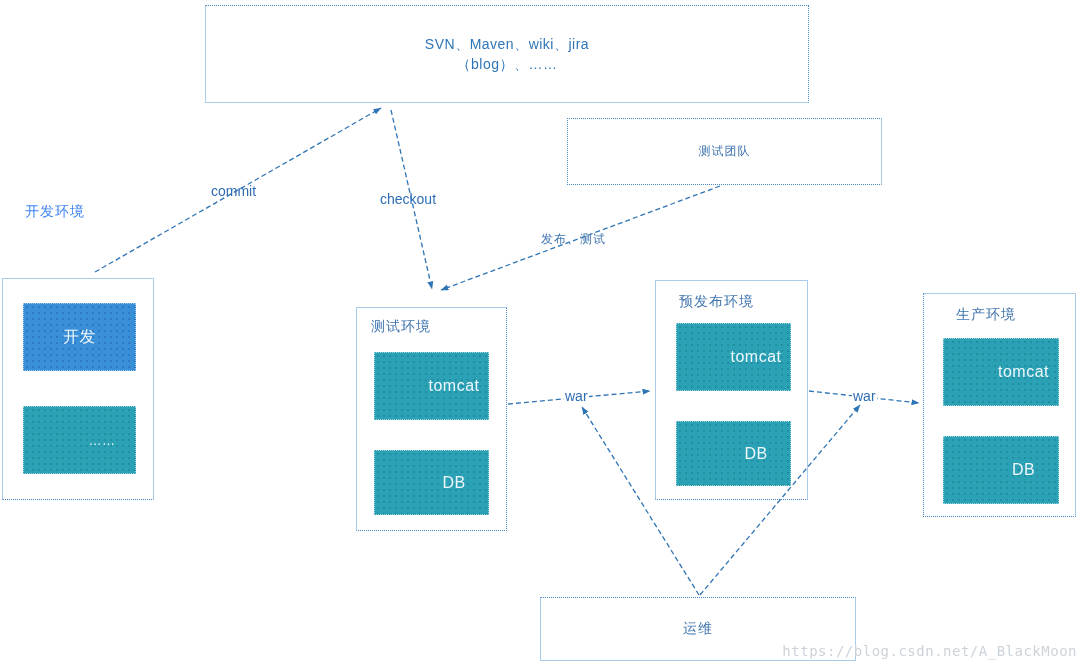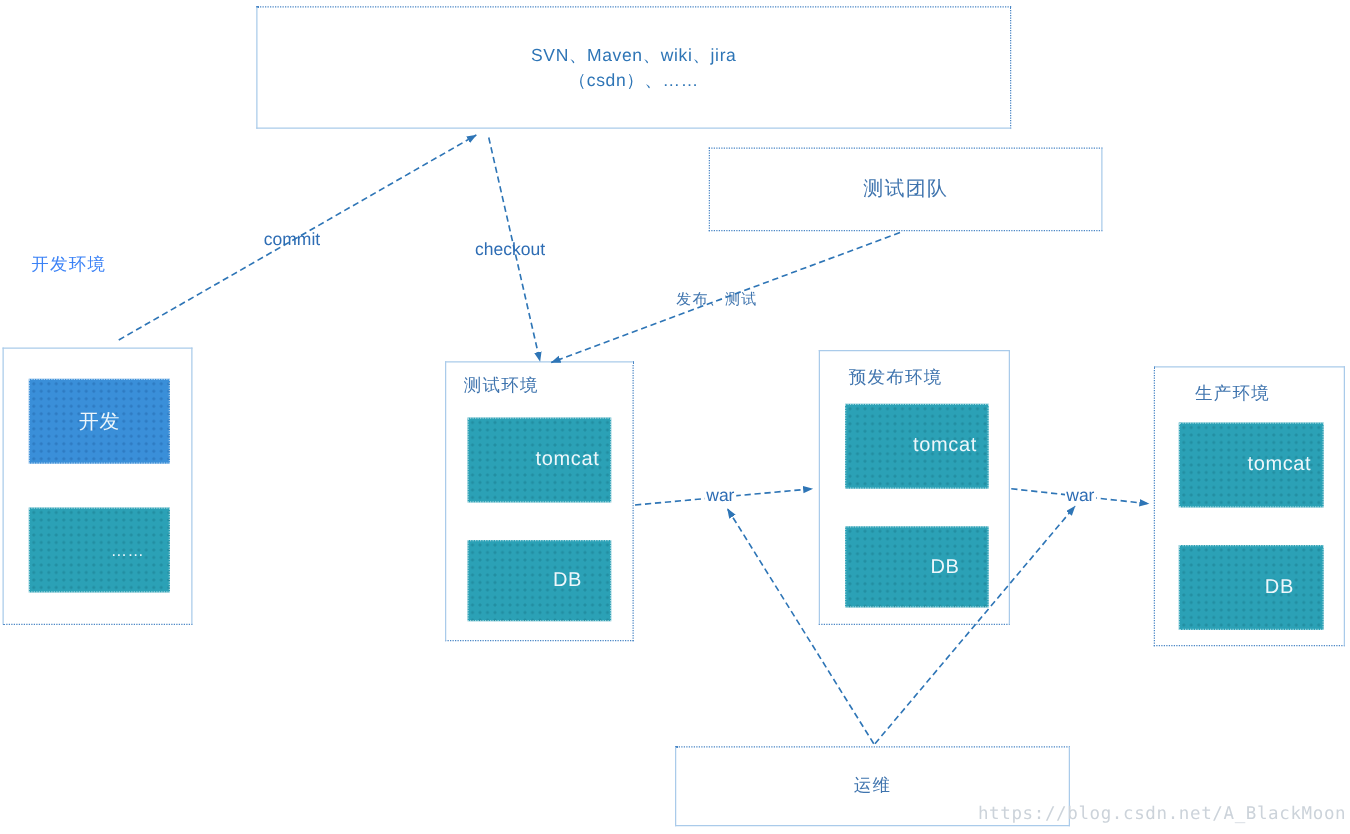--- a/index.html
+++ b/index.html
@@ -14,35 +14,35 @@
   .box-svn{
     left:205px;top:5px;width:604px;height:98px;
     border:1px solid #aacbea;border-top:1px dotted #4a86c5;border-right:1px dotted #4a86c5;
     display:flex;flex-direction:column;align-items:center;justify-content:center;
     color:#2e75b6;font-size:14px;line-height:20px;letter-spacing:.5px;
   }
   .box-team{
     left:567px;top:118px;width:315px;height:67px;
     border:1px dotted #4a86c5;border-right:1px solid #aacbea;
     display:flex;align-items:center;justify-content:center;
-    color:#3f74ae;font-size:16px;letter-spacing:1px;
+    color:#3f74ae;font-size:12px;letter-spacing:1px;
   }
   .box-ops{
     left:540px;top:597px;width:316px;height:64px;
     border:1px solid #aacbea;border-top:1px dotted #4a86c5;
     display:flex;align-items:center;justify-content:center;
     color:#3f74ae;font-size:14px;letter-spacing:1px;
   }
   .env{position:absolute;box-sizing:border-box;background:#fff;}
   .env-dev{
     left:2px;top:278px;width:152px;height:222px;
     border:1px solid #aacbea;border-bottom:1px dotted #4a86c5;
   }
   .env-test{
-    left:356px;top:289px;width:151px;height:224px;
+    left:356px;top:307px;width:151px;height:224px;
     border:1px solid #aacbea;border-right:1px dotted #4a86c5;border-bottom:1px dotted #4a86c5;
   }
   .env-staging{
     left:655px;top:280px;width:153px;height:220px;
     border:1px solid #aacbea;border-bottom:1px dotted #4a86c5;
   }
   .env-prod{
     left:923px;top:293px;width:153px;height:224px;
     border:1px solid #aacbea;border-left:1px dotted #4a86c5;border-bottom:1px dotted #4a86c5;
   }
@@ -105,21 +105,21 @@
       <path d="M720,186 L441,290" marker-end="url(#ah)"></path>
       <path d="M508,404 L650,391" marker-end="url(#ah)"></path>
       <path d="M809,391 L919,403" marker-end="url(#ah)"></path>
       <path d="M699,595 L582,407" marker-end="url(#ah)"></path>
       <path d="M700,595 L860,405" marker-end="url(#ah)"></path>
     </g>
   </svg>
 
   <div class="outline box-svn">
     <div>SVN、Maven、wiki、jira</div>
-    <div>（csdn）、……</div>
+    <div>（blog）、……</div>
   </div>
 
   <div class="outline box-team">
     <span>测试团队</span>
   </div>
 
   <div class="lbl lbl-env-dev">开发环境</div>
   <div class="env env-dev">
     <div class="node node-blue" style="left:20px;top:24px;width:113px;height:68px;">
       <span>开发</span>

